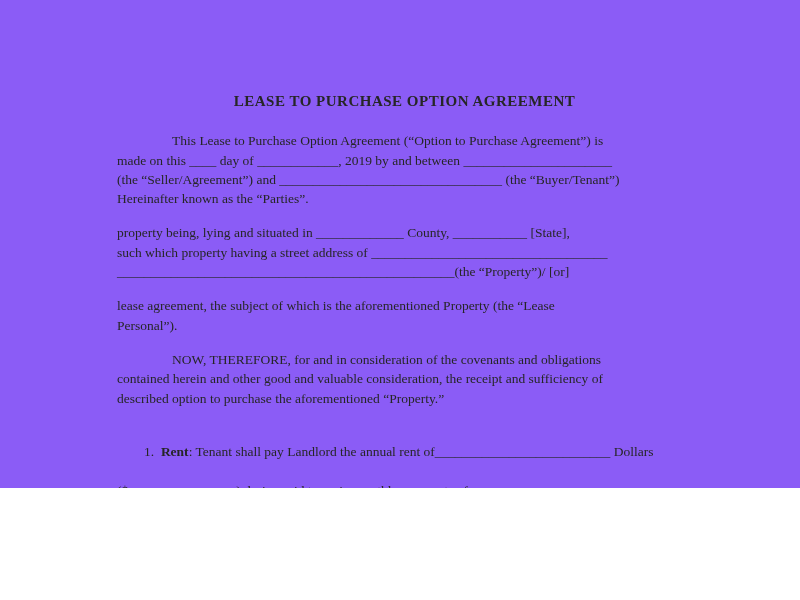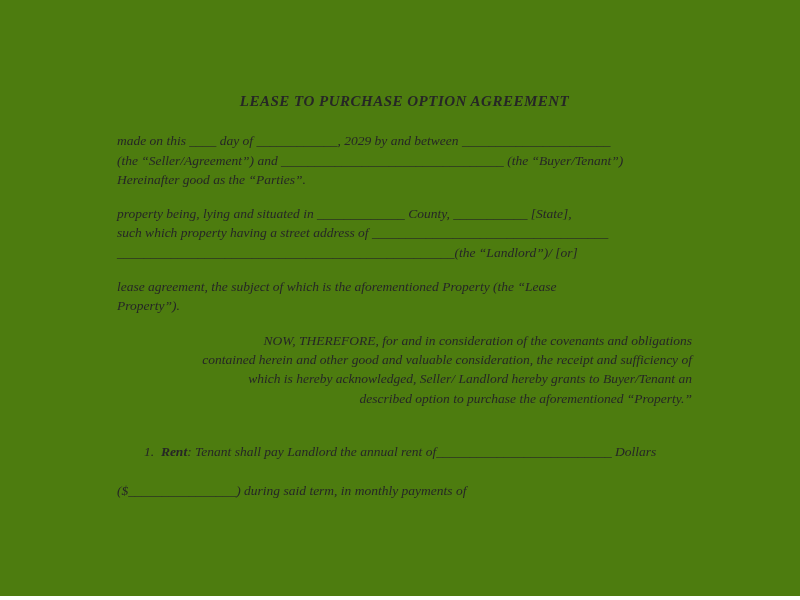--- a/index.html
+++ b/index.html
@@ -3,47 +3,45 @@
 <meta charset="utf-8">
 <style>
   html, body {
     margin: 0;
     padding: 0;
     background: #ffffff;
   }
   .canvas {
     position: relative;
     width: 800px;
-    height: 596px;
-    background: #4d7c0f;
+    height: 488px;
+    background: #8b5cf6;
     overflow: hidden;
     font-family: "Liberation Serif", "DejaVu Serif", serif;
     color: #262626;
-    font-style: italic;
   }
   .content {
     position: absolute;
     left: 117px;
     top: 92px;
     width: 575px;
   }
   .doc-title {
     font-size: 15px;
     font-weight: bold;
     text-align: center;
     line-height: 19.3px;
     letter-spacing: 0.5px;
     margin: 0 0 20px 0;
     white-space: pre;
   }
   .para {
     margin: 0 0 15px 0;
   }
   .para.gap-lg {
-    text-align: right;
   }
   .line {
     font-size: 13.5px;
     line-height: 19.3px;
     white-space: pre;
   }
   .indent {
     padding-left: 55px;
   }
   .bold {
@@ -52,40 +50,40 @@
 </style>
 </head>
 <body>
 
 <div class="canvas">
   <div class="content">
 
     <div class="doc-title">LEASE TO PURCHASE OPTION AGREEMENT</div>
 
     <div class="para">
-      <div class="line">made on this ____ day of ____________, 2029 by and between ______________________</div>
+      <div class="line indent">This Lease to Purchase Option Agreement (“Option to Purchase Agreement”) is</div>
+      <div class="line">made on this ____ day of ____________, 2019 by and between ______________________</div>
       <div class="line">(the “Seller/Agreement”) and _________________________________ (the “Buyer/Tenant”)</div>
-      <div class="line">Hereinafter good as the “Parties”.</div>
+      <div class="line">Hereinafter known as the “Parties”.</div>
     </div>
 
     <div class="para">
       <div class="line">property being, lying and situated in _____________ County, ___________ [State],</div>
       <div class="line">such which property having a street address of ___________________________________</div>
-      <div class="line">__________________________________________________(the “Landlord”)/ [or]</div>
+      <div class="line">__________________________________________________(the “Property”)/ [or]</div>
     </div>
 
     <div class="para">
       <div class="line">lease agreement, the subject of which is the aforementioned Property (the “Lease</div>
-      <div class="line">Property”).</div>
+      <div class="line">Personal”).</div>
     </div>
 
     <div class="para gap-lg">
       <div class="line indent">NOW, THEREFORE, for and in consideration of the covenants and obligations</div>
       <div class="line">contained herein and other good and valuable consideration, the receipt and sufficiency of</div>
-      <div class="line">which is hereby acknowledged, Seller/ Landlord hereby grants to Buyer/Tenant an</div>
       <div class="line">described option to purchase the aforementioned “Property.”</div>
     </div>
 
 
     <div class="para">
       <div class="line">
         <span>1.  </span><span class="bold">Rent</span><span>: Tenant shall pay Landlord the annual rent of__________________________ Dollars</span>
       </div>
       <div class="line">($________________) during said term, in monthly payments of</div>
 

